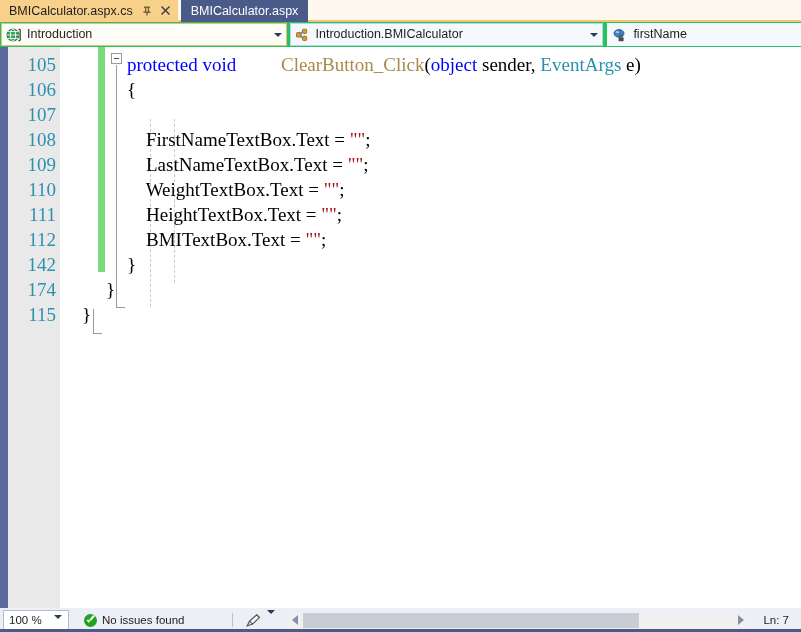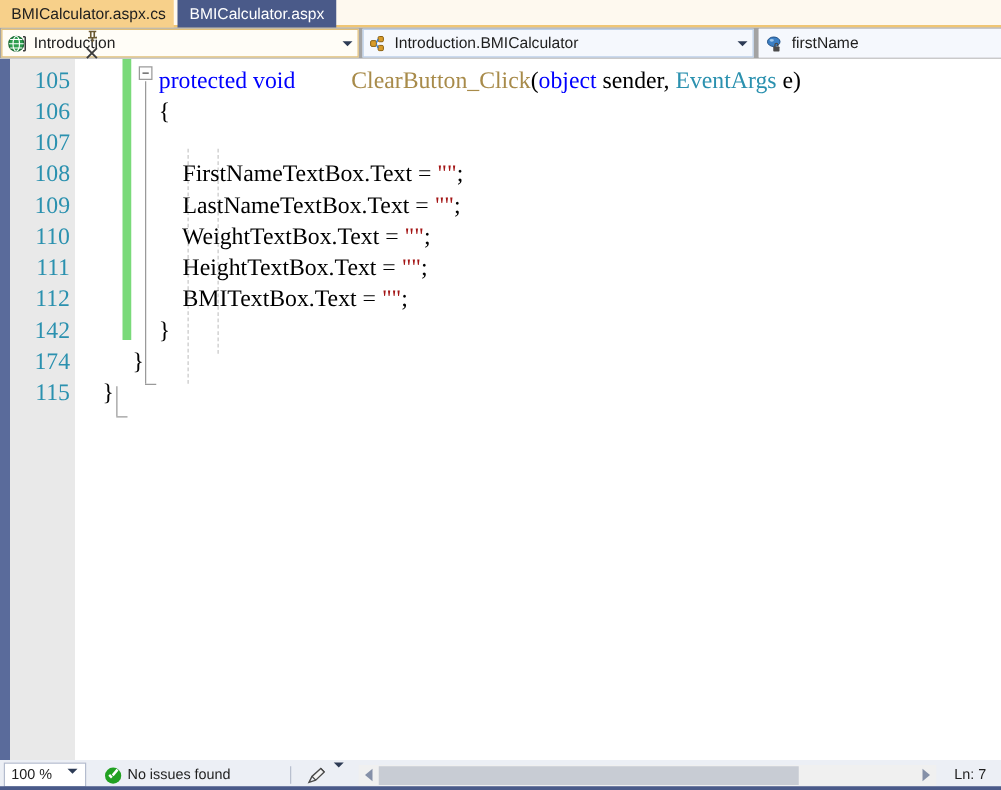--- a/index.html
+++ b/index.html
@@ -42,21 +42,20 @@
     align-items: center;
     padding: 0 6px 0 9px;
     font-size: 12.5px;
     white-space: nowrap;
     position: relative;
     z-index: 2;
   }
   .tab.active {
     background: #f7d08a;
     color: #1e1e1e;
-    flex-direction: column;
   }
   .tab.inactive {
     background: #4a5a89;
     color: #ffffff;
     margin-left: 3px;
     padding: 0 10px;
   }
   .tab .tab-label { line-height: 22px; }
 
   .tab-pin {
@@ -70,24 +69,24 @@
     margin-left: 5px;
     position: relative;
     flex: none;
   }
 
   
   .navbar {
     position: absolute;
     left: 0; top: 22px;
     width: 801px; height: 25px;
-    background: #a3a3a3;
-    display: flex;
-    align-items: flex-end;
-    padding: 13px 0 1px 1px;
+    background: #22c55e;
+    display: flex;
+    align-items: flex-start;
+    padding: 1px 0 1px 1px;
   }
 
   .nav-combo {
     height: 23px;
     background: #fffdf7;
     border: 1px solid #e0bf7a;
     display: flex;
     align-items: center;
     font-size: 12.5px;
     color: #1e1e1e;

